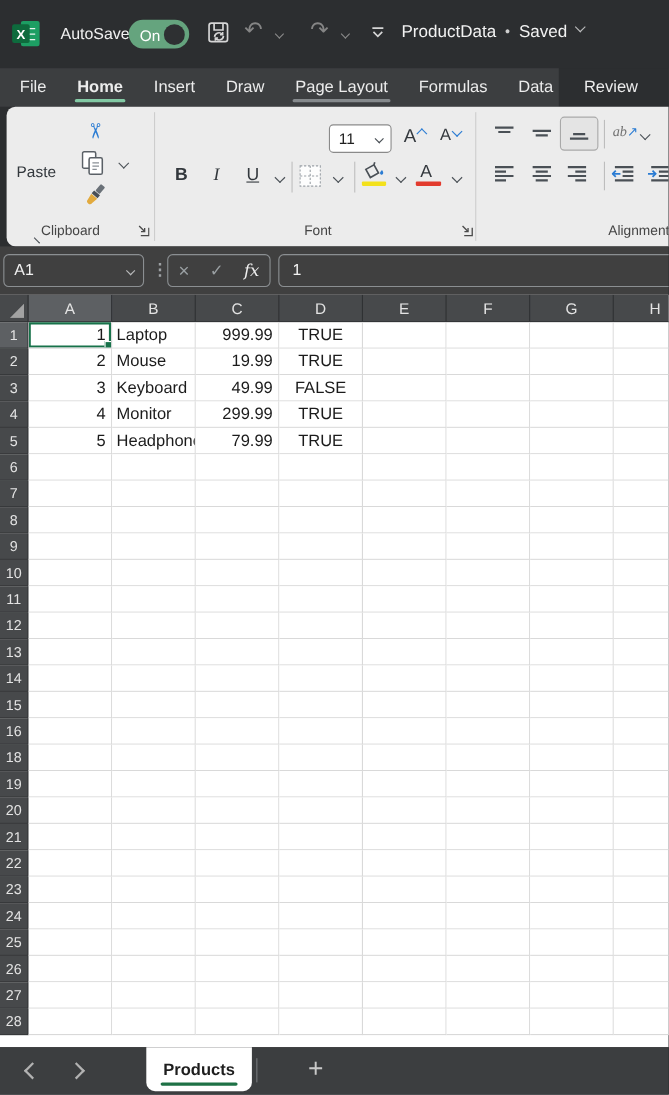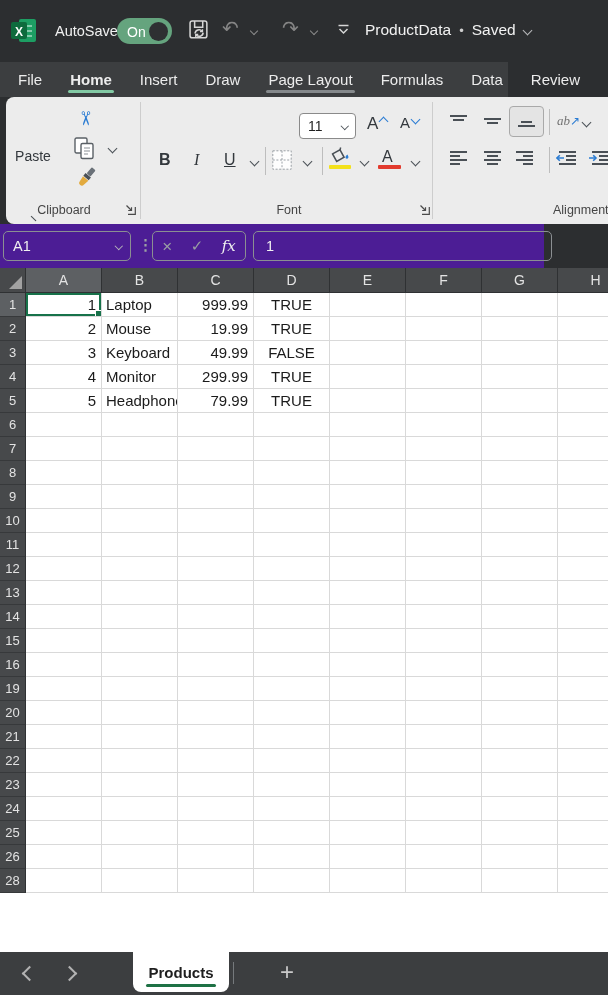--- a/index.html
+++ b/index.html
@@ -12,21 +12,21 @@
   .logo{left:10px;top:17px;width:27px;height:27px;}
   .autosave-label{left:55px;top:23px;color:#f1f1f1;font-size:14.5px;}
   .toggle{left:117px;top:18px;width:55px;height:26px;border-radius:13px;background:#65a47e;}
   .toggle-on{position:absolute;left:10px;top:5.5px;color:#fff;font-size:14px;}
   .knob{position:absolute;right:4px;top:3.5px;width:19px;height:19px;border-radius:50%;background:#2e3032;}
   .saveicon{left:187px;top:18px;}
   .histbtn{color:#858585;font-size:20px;line-height:20px;}
   .undo{left:222px;top:18px;} .redo{left:282px;top:18px;}
   .undo-chev{left:251px;top:28px;} .redo-chev{left:311px;top:28px;}
   .qat{left:337px;top:24px;}
-  .doc-title{left:365px;top:21px;display:flex;align-items:center;gap:8px;color:#f2f2f2;font-size:15.5px;}
+  .doc-title{left:365px;top:21px;display:flex;gap:8px;color:#f2f2f2;font-size:15.5px;}
   .doc-dot{color:#cfcfcf;font-size:13px;}
 
   
   .chev{display:inline-block;width:6px;height:6px;border-right:1.5px solid #4a5056;border-bottom:1.5px solid #4a5056;transform:rotate(45deg);}
   .chev.lt{border-color:#b9babb;}
   .chev.dim{border-color:#8a8a8a;width:5px;height:5px;}
   .chev.blue{border-color:#2b7cd3;}
   .chev.sm{width:4.5px;height:4.5px;}
 
   
@@ -52,21 +52,21 @@
   .acaret .chev{position:absolute;right:-9px;top:2px;}
   .acaret .chev.up{transform:rotate(-135deg);top:4px;}
   .ubar{text-decoration:underline;}
   .ital{font-family:"Liberation Serif",serif;font-style:italic;}
   .colorbar{position:absolute;height:4px;border-radius:1px;}
   .selbox{position:absolute;background:#e4e4e4;border:1px solid #a9a9a9;border-radius:4px;box-sizing:border-box;display:flex;align-items:center;justify-content:center;}
   .orient-ab{font-size:13px;color:#737373;font-family:"Liberation Serif",serif;font-style:italic;}
   .orient-arrow{color:#2b7cd3;font-size:12px;}
 
   
-  .fbar{position:absolute;top:224px;left:0;width:544px;height:44px;background:#4c1d95;}
+  .fbar{position:absolute;top:224px;left:0;width:608px;height:44px;background:#404040;}
   .namebox{left:3px;top:7px;width:128px;height:30px;border:1px solid #8b8f92;border-radius:5px;color:#f0f0f0;font-size:14.5px;display:flex;align-items:center;padding-left:9px;box-sizing:border-box;}
   .namebox .chev{position:absolute;right:9px;}
   .fdots{left:138px;top:12px;color:#9da1a4;font-size:15px;font-weight:700;}
   .fxgroup{left:152px;top:7px;width:94px;height:30px;border:1px solid #8b8f92;border-radius:5px;display:flex;align-items:center;justify-content:space-around;box-sizing:border-box;}
   .fx-cancel{color:#9aa0a3;font-size:17px;line-height:17px;}
   .fx-enter{color:#9aa0a3;font-size:15px;}
   .fx-label{color:#f0f0f0;font-size:15px;font-family:"DejaVu Serif",serif;font-style:italic;}
   .finput{left:253px;top:7px;right:-8px;height:30px;border:1px solid #8b8f92;border-radius:5px;color:#f2f2f2;font-size:14.5px;display:flex;align-items:center;padding-left:12px;box-sizing:border-box;}
 
   
@@ -489,20 +489,31 @@
           <div class="cell al-right"></div>
           <div class="cell al-left"></div>
           <div class="cell al-right"></div>
           <div class="cell al-center"></div>
           <div class="cell al-left"></div>
           <div class="cell al-left"></div>
           <div class="cell al-left"></div>
           <div class="cell al-left"></div>
         </div>
         <div class="grow">
+          <div class="gut">18</div>
+          <div class="cell al-right"></div>
+          <div class="cell al-left"></div>
+          <div class="cell al-right"></div>
+          <div class="cell al-center"></div>
+          <div class="cell al-left"></div>
+          <div class="cell al-left"></div>
+          <div class="cell al-left"></div>
+          <div class="cell al-left"></div>
+        </div>
+        <div class="grow">
           <div class="gut">19</div>
           <div class="cell al-right"></div>
           <div class="cell al-left"></div>
           <div class="cell al-right"></div>
           <div class="cell al-center"></div>
           <div class="cell al-left"></div>
           <div class="cell al-left"></div>
           <div class="cell al-left"></div>
           <div class="cell al-left"></div>
         </div>
@@ -567,20 +578,31 @@
           <div class="cell al-left"></div>
           <div class="cell al-right"></div>
           <div class="cell al-center"></div>
           <div class="cell al-left"></div>
           <div class="cell al-left"></div>
           <div class="cell al-left"></div>
           <div class="cell al-left"></div>
         </div>
         <div class="grow">
           <div class="gut">26</div>
+          <div class="cell al-right"></div>
+          <div class="cell al-left"></div>
+          <div class="cell al-right"></div>
+          <div class="cell al-center"></div>
+          <div class="cell al-left"></div>
+          <div class="cell al-left"></div>
+          <div class="cell al-left"></div>
+          <div class="cell al-left"></div>
+        </div>
+        <div class="grow">
+          <div class="gut">27</div>
           <div class="cell al-right"></div>
           <div class="cell al-left"></div>
           <div class="cell al-right"></div>
           <div class="cell al-center"></div>
           <div class="cell al-left"></div>
           <div class="cell al-left"></div>
           <div class="cell al-left"></div>
           <div class="cell al-left"></div>
         </div>
         <div class="grow">

